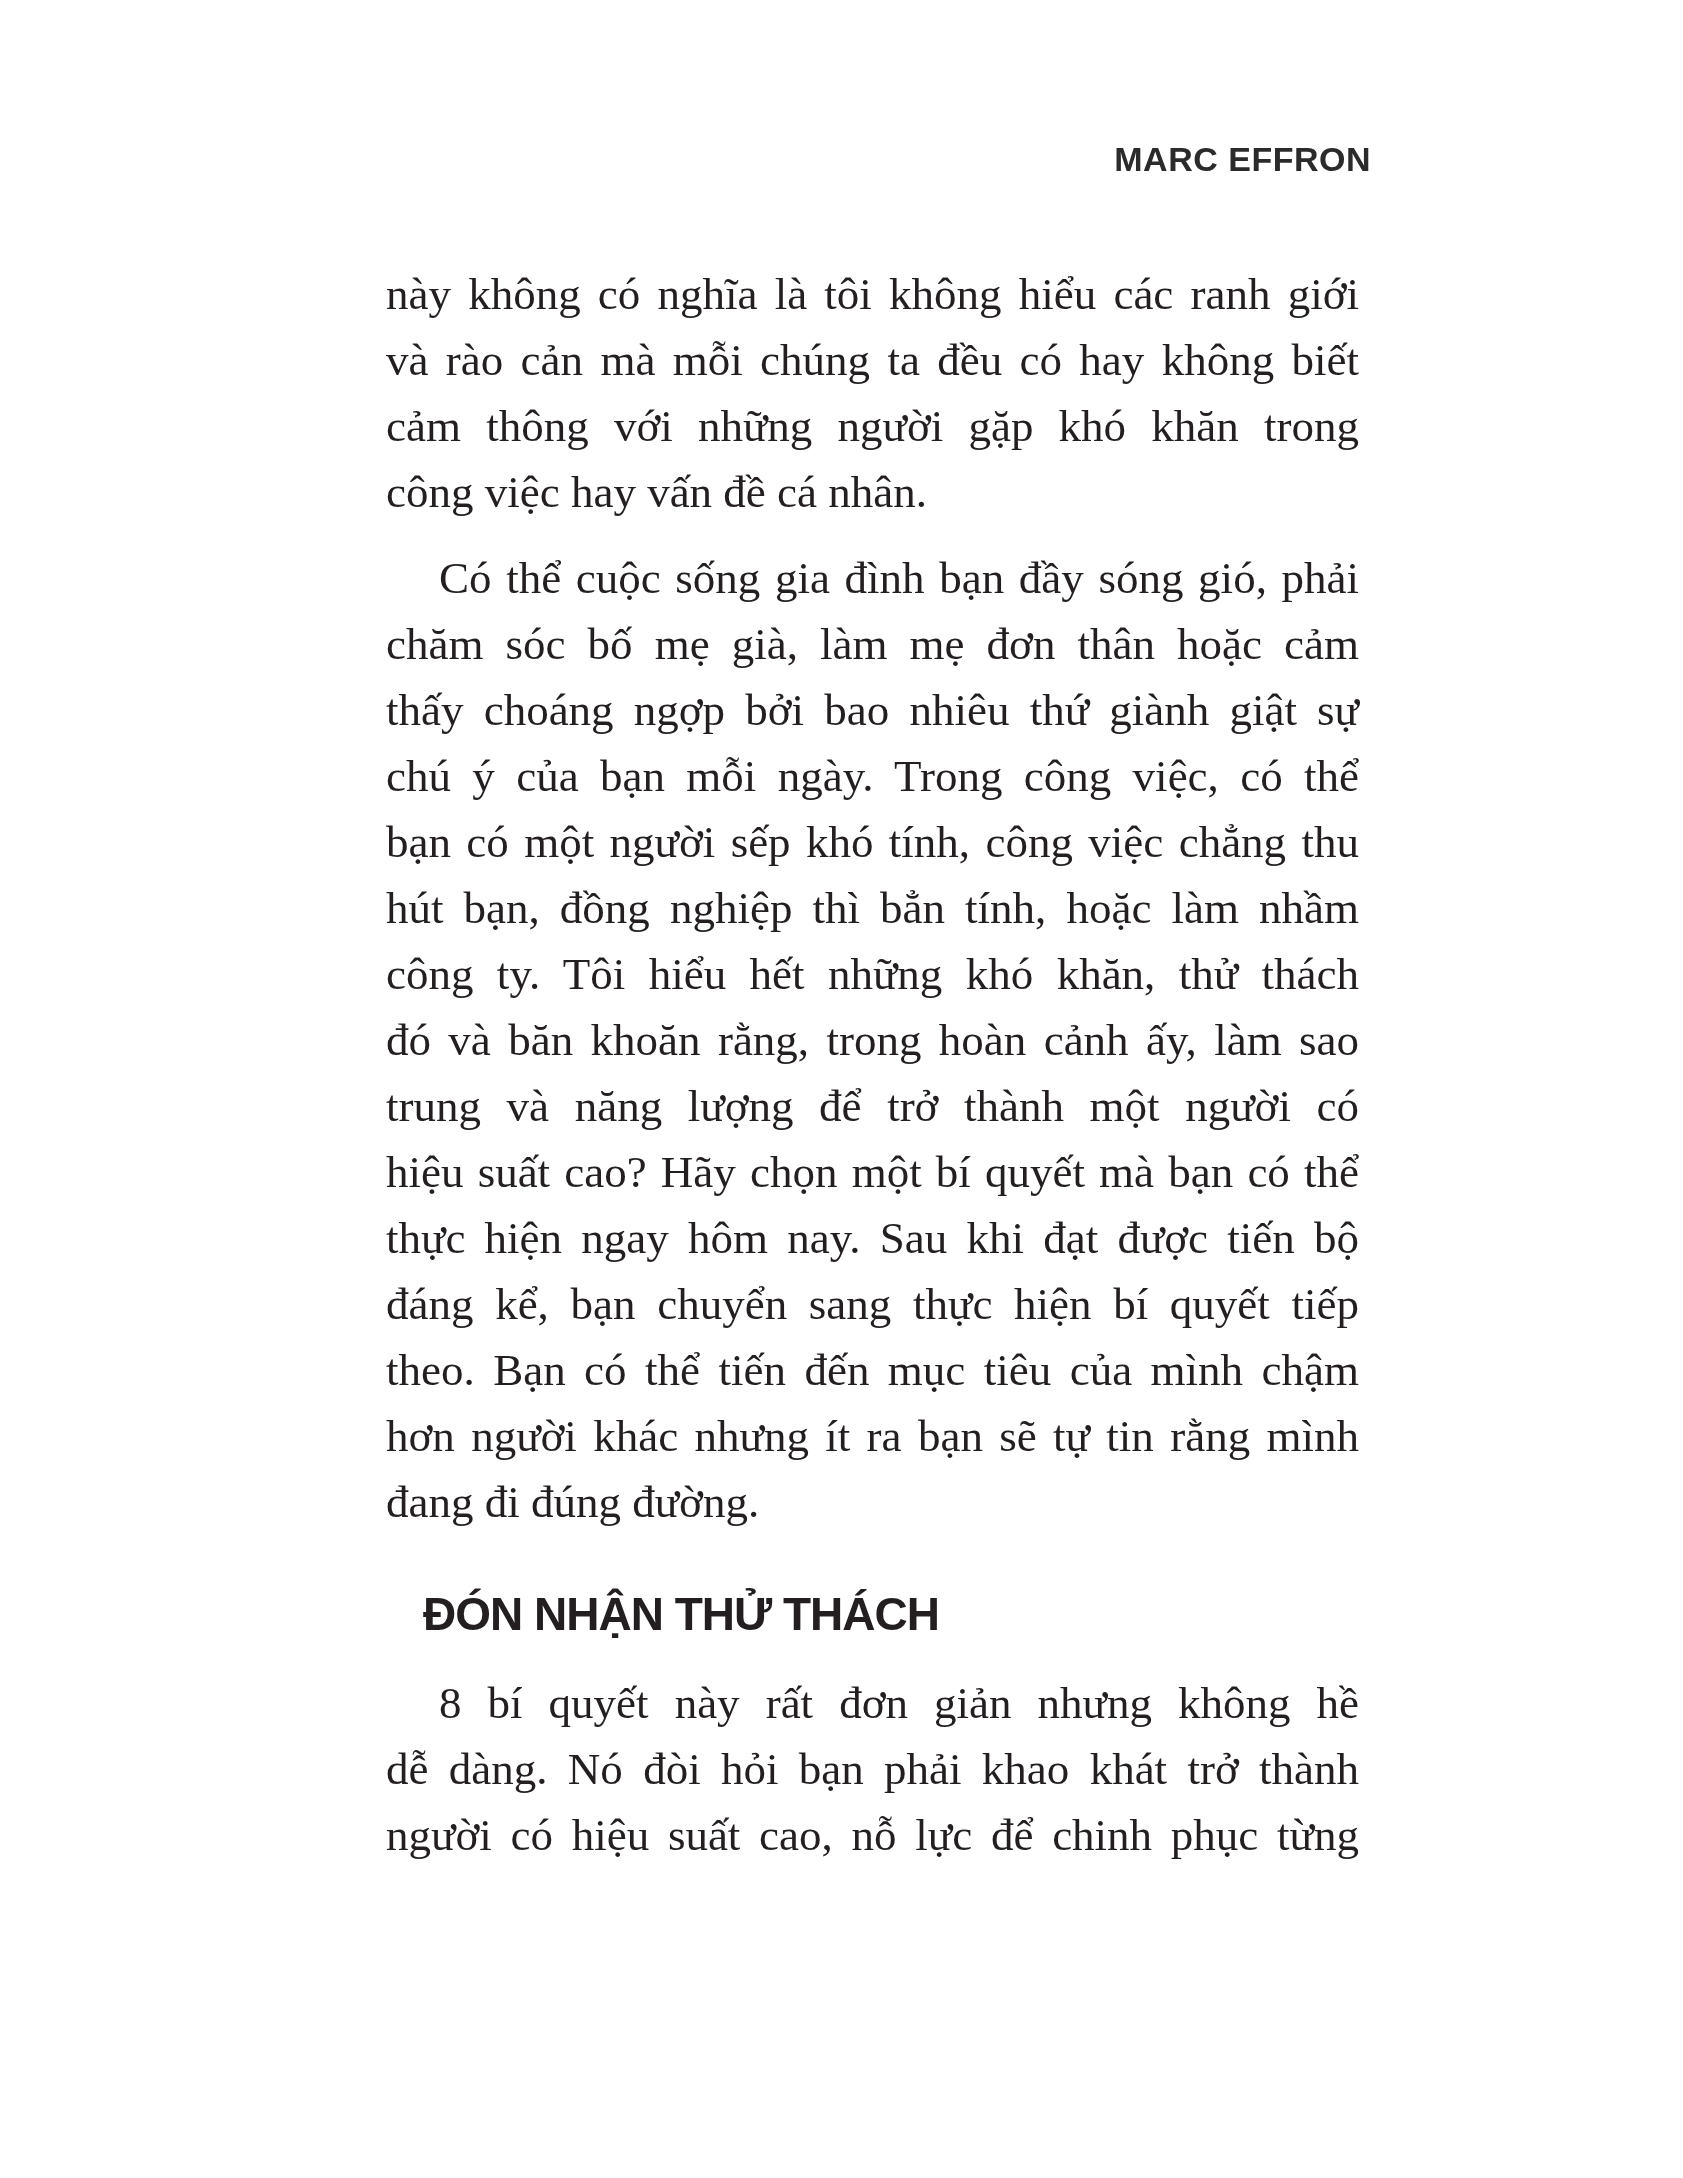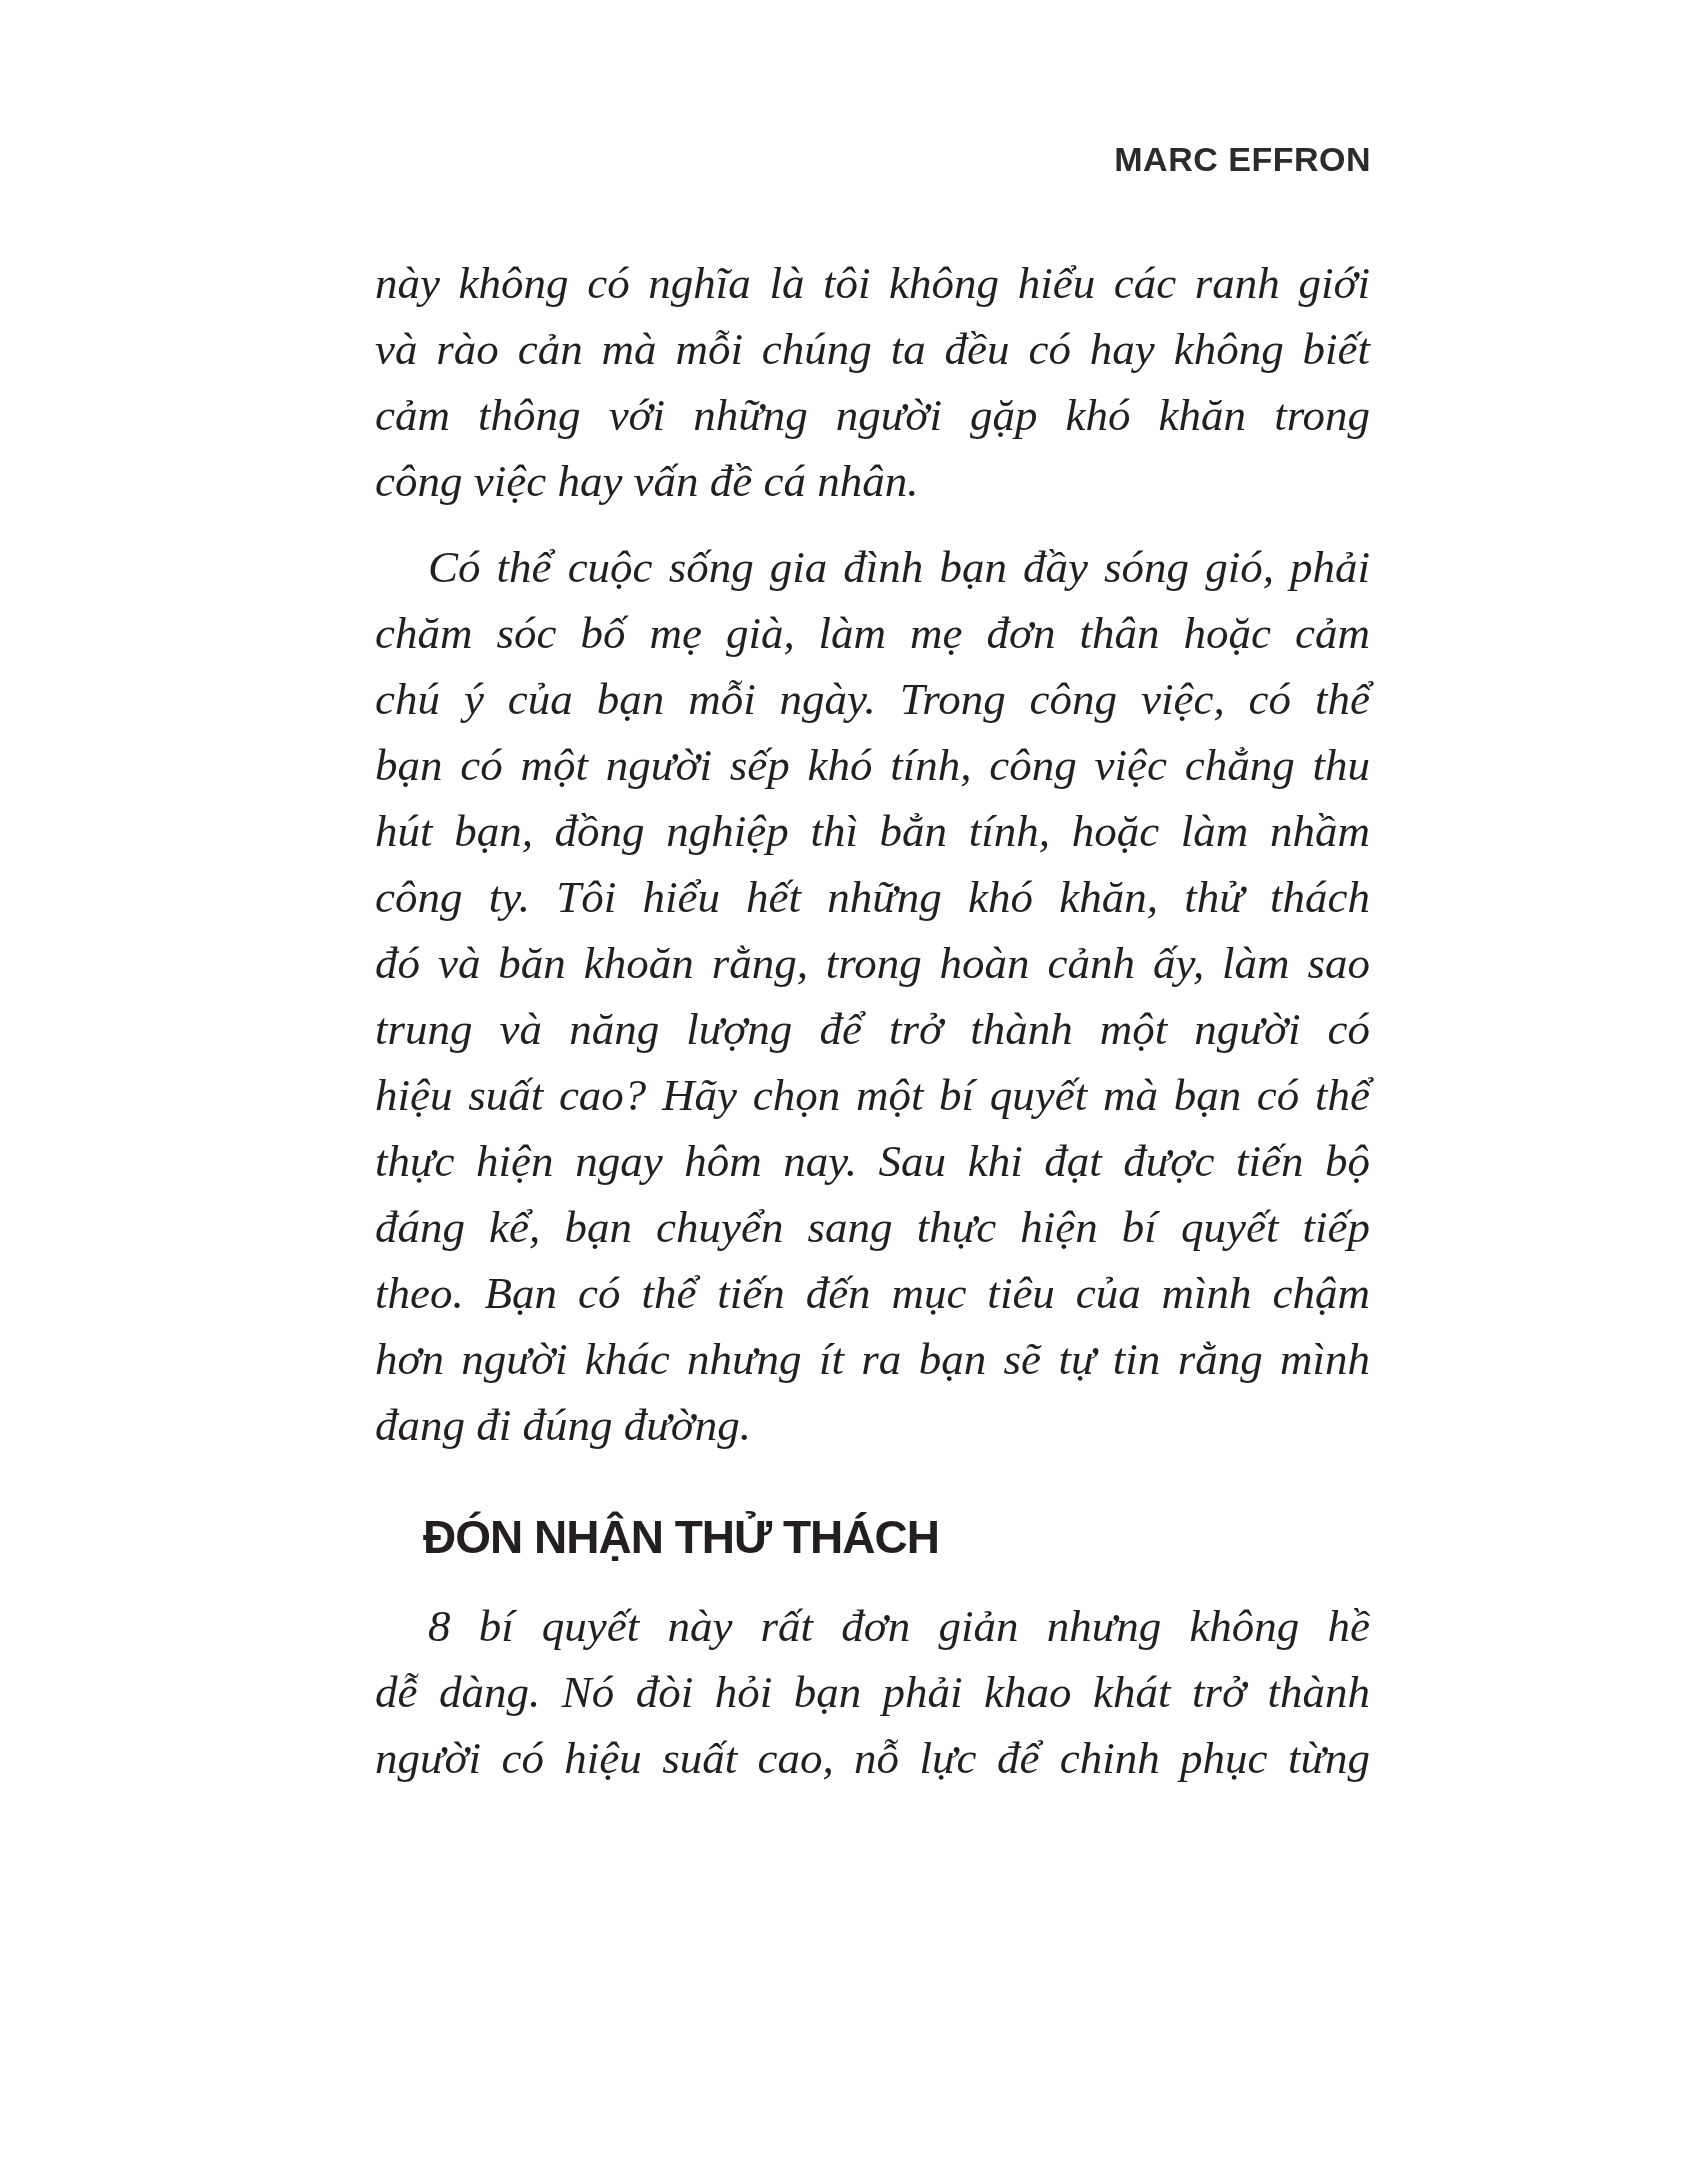--- a/index.html
+++ b/index.html
@@ -28,21 +28,21 @@
   }
   .text-block {
     position: absolute;
     left: 374px;
     top: 249px;
     width: 997px;
     font-size: 45px;
     line-height: 66px;
     color: #231f20;
   }
-  .paragraph { margin: 1px; font-style: italic; }
+  .paragraph { margin: 12px; }
   .paragraph + .paragraph { margin-top: 20px; }
   .line {
     text-align: justify;
     text-align-last: justify;
   }
   .line.end {
     text-align-last: left;
   }
   .line.ind {
     text-indent: 53px;
@@ -80,20 +80,21 @@
     <section class="paragraph">
       <div class="line">này không có nghĩa là tôi không hiểu các ranh giới</div>
       <div class="line">và rào cản mà mỗi chúng ta đều có hay không biết</div>
       <div class="line">cảm thông với những người gặp khó khăn trong</div>
       <div class="line end">công việc hay vấn đề cá nhân.</div>
     </section>
 
     <section class="paragraph">
       <div class="line ind">Có thể cuộc sống gia đình bạn đầy sóng gió, phải</div>
       <div class="line">chăm sóc bố mẹ già, làm mẹ đơn thân hoặc cảm</div>
+      <div class="line">thấy choáng ngợp bởi bao nhiêu thứ giành giật sự</div>
       <div class="line">chú ý của bạn mỗi ngày. Trong công việc, có thể</div>
       <div class="line">bạn có một người sếp khó tính, công việc chẳng thu</div>
       <div class="line">hút bạn, đồng nghiệp thì bẳn tính, hoặc làm nhầm</div>
       <div class="line">công ty. Tôi hiểu hết những khó khăn, thử thách</div>
       <div class="line">đó và băn khoăn rằng, trong hoàn cảnh ấy, làm sao</div>
       <div class="line">trung và năng lượng để trở thành một người có</div>
       <div class="line">hiệu suất cao? Hãy chọn một bí quyết mà bạn có thể</div>
       <div class="line">thực hiện ngay hôm nay. Sau khi đạt được tiến bộ</div>
       <div class="line">đáng kể, bạn chuyển sang thực hiện bí quyết tiếp</div>
       <div class="line">theo. Bạn có thể tiến đến mục tiêu của mình chậm</div>

